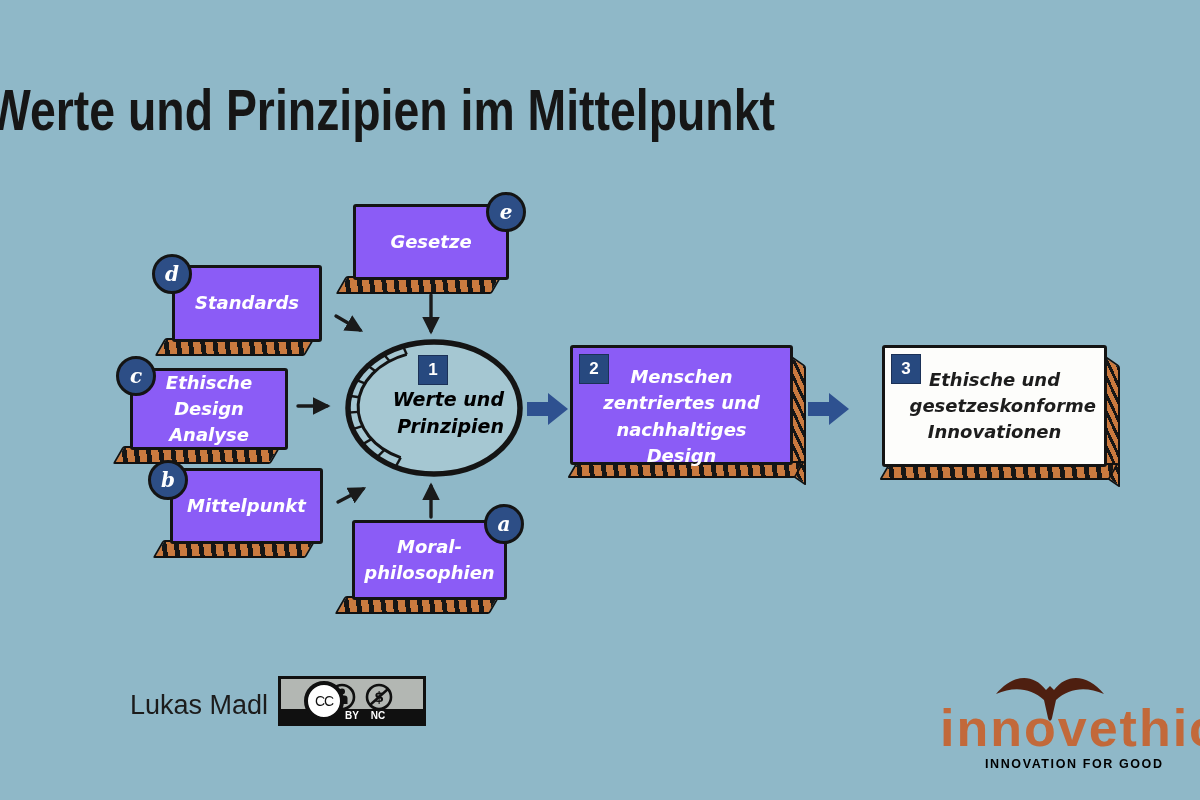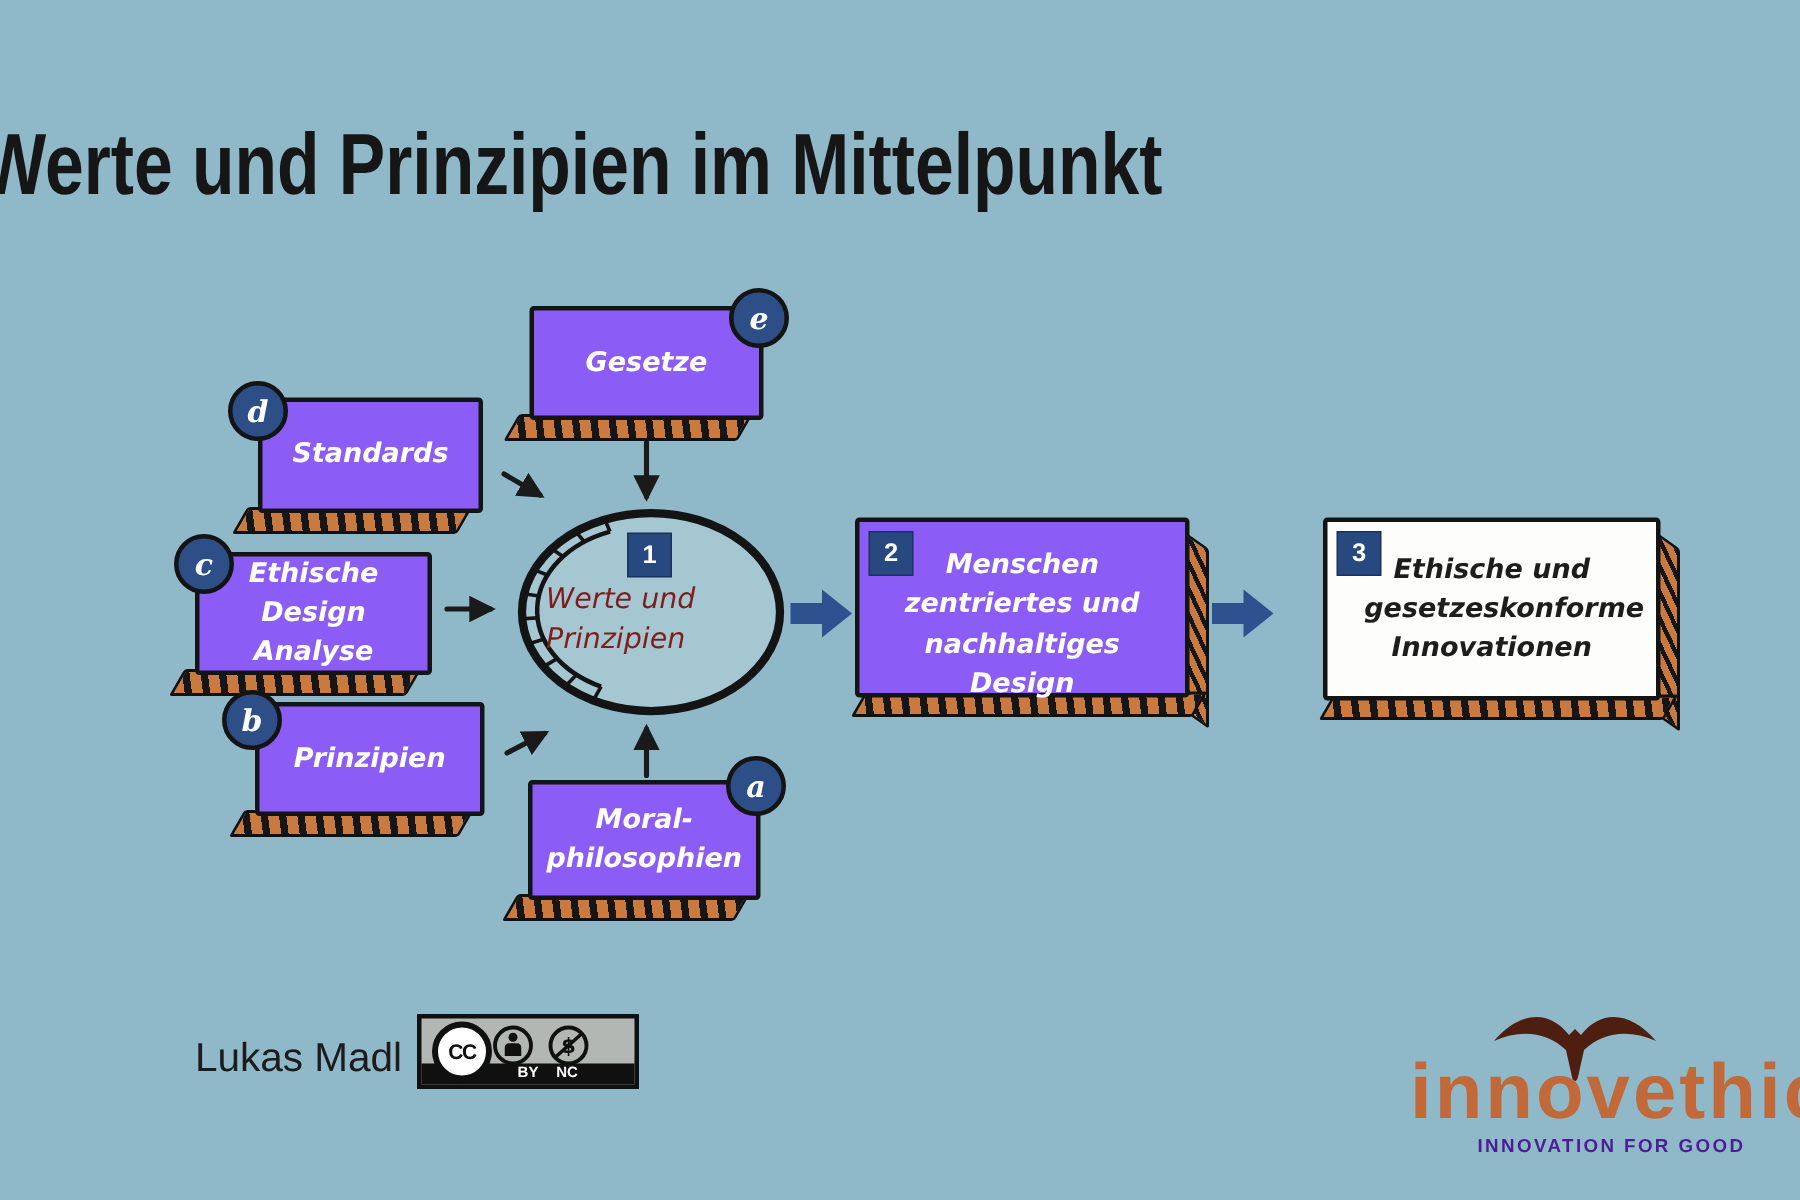--- a/index.html
+++ b/index.html
@@ -38,53 +38,53 @@
     font-family:"DejaVu Serif",serif;font-style:italic;font-size:20px;font-weight:700;
     display:flex;align-items:center;justify-content:center;
   }
   .nsq{
     position:absolute;z-index:5;width:28px;height:28px;background:#27497f;
     color:#fff;font-weight:700;font-size:17px;
     display:flex;align-items:center;justify-content:center;
     box-shadow:0 0 0 1px #1b3157;
   }
   .ellipse-label{
-    position:absolute;left:364px;top:386px;width:140px;z-index:4;text-align:left;
-    font-family:"DejaVu Sans",cursive;font-style:italic;font-weight:400;
-    color:#7f1d1d;font-size:19px;line-height:1.4;
+    position:absolute;left:364px;top:386px;width:140px;z-index:4;text-align:right;
+    font-family:"DejaVu Sans",cursive;font-style:italic;font-weight:700;
+    color:#000000;font-size:19px;line-height:1.4;
   }
   svg.overlay{position:absolute;left:0;top:0;z-index:1;pointer-events:none;}
   
   .author{position:absolute;left:130px;top:690px;font-size:27px;color:#1c1c1c;}
   .cc-badge{
     position:absolute;left:278px;top:676px;width:148px;height:50px;
     background:#b3b7b3;border:3px solid #101010;box-sizing:border-box;
   }
   .cc-strip{position:absolute;left:0;right:0;bottom:0;height:14px;background:#101010;}
   .cc-strip span{
     position:absolute;top:1px;color:#fff;font-size:10px;font-weight:700;width:30px;text-align:center;
   }
   .cc-by-label{left:56px;} .cc-nc-label{left:82px;}
   .cc-circle{
-    position:absolute;left:7px;top:2px;width:32px;height:32px;border-radius:50%;
+    position:absolute;left:23px;top:2px;width:32px;height:32px;border-radius:50%;
     background:#fff;border:4px solid #101010;z-index:2;
     display:flex;align-items:center;justify-content:center;
-    font-size:14px;font-weight:700;letter-spacing:-1px;color:#101010;
+    font-size:14px;font-weight:400;letter-spacing:-1px;color:#101010;
   }
   .cc-ic{position:absolute;top:4px;}
   .cc-ic.person{left:47px;} .cc-ic.dollar{left:84px;}
   
   .logo{position:absolute;left:938px;top:658px;width:330px;height:140px;}
   .logo-word{
     position:absolute;left:2px;top:40px;font-size:52px;font-weight:700;
     letter-spacing:2px;color:#c2693a;white-space:nowrap;
   }
   .logo-tag{
     position:absolute;left:47px;top:99px;font-size:12.5px;font-weight:700;
-    letter-spacing:1.6px;color:#4c1d95;white-space:nowrap;
+    letter-spacing:1.6px;color:#000000;white-space:nowrap;
   }
   .logo-bird{position:absolute;left:56px;top:8px;}
 </style>
 </head>
 <body>
 
 <h1 class="title">Werte und Prinzipien im Mittelpunkt</h1>
 
 <svg class="overlay" width="1200" height="800" viewBox="0 0 1200 800">
   <defs>
@@ -140,21 +140,21 @@
   <span class="hatch hatch-b"></span>
   <div class="face">
     <span class="blabel" style="width:150px;">Ethische Design Analyse</span>
   </div>
   <span class="lcirc" style="left:-14px;top:-12px;">c</span>
 </div>
 
 <div class="sbox" style="left:170px;top:468px;width:153px;height:76px;">
   <span class="hatch hatch-b"></span>
   <div class="face">
-    <span class="blabel" style="width:140px;">Prinzipien</span>
+    <span class="blabel" style="width:140px;">Mittelpunkt</span>
   </div>
   <span class="lcirc" style="left:-22px;top:-8px;">b</span>
 </div>
 
 <div class="sbox" style="left:352px;top:520px;width:155px;height:80px;">
   <span class="hatch hatch-b"></span>
   <div class="face">
     <span class="blabel" style="width:150px;">Moral-philosophien</span>
   </div>
   <span class="lcirc" style="left:132px;top:-16px;">a</span>

